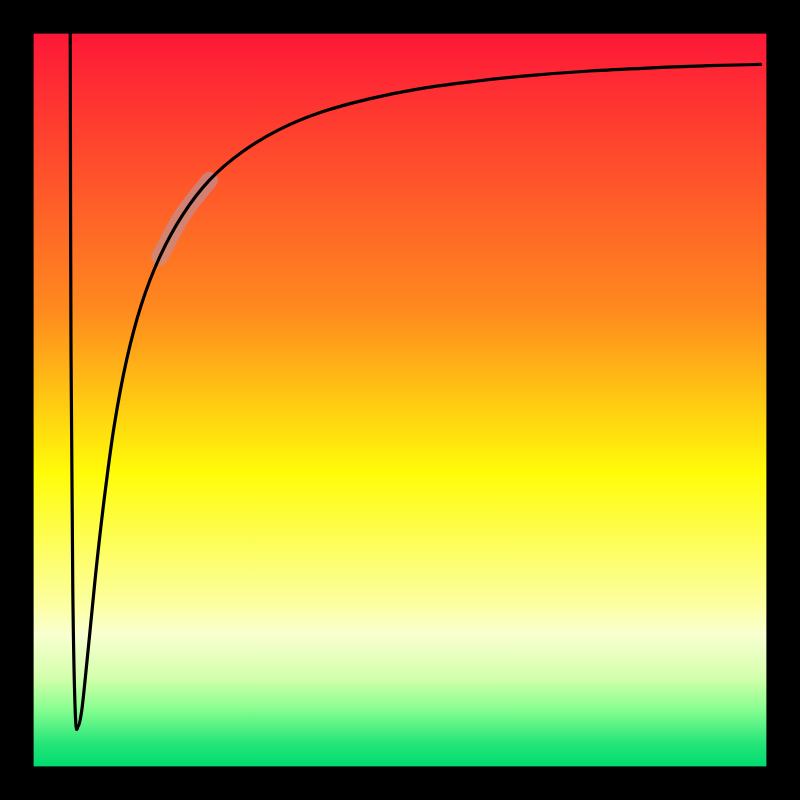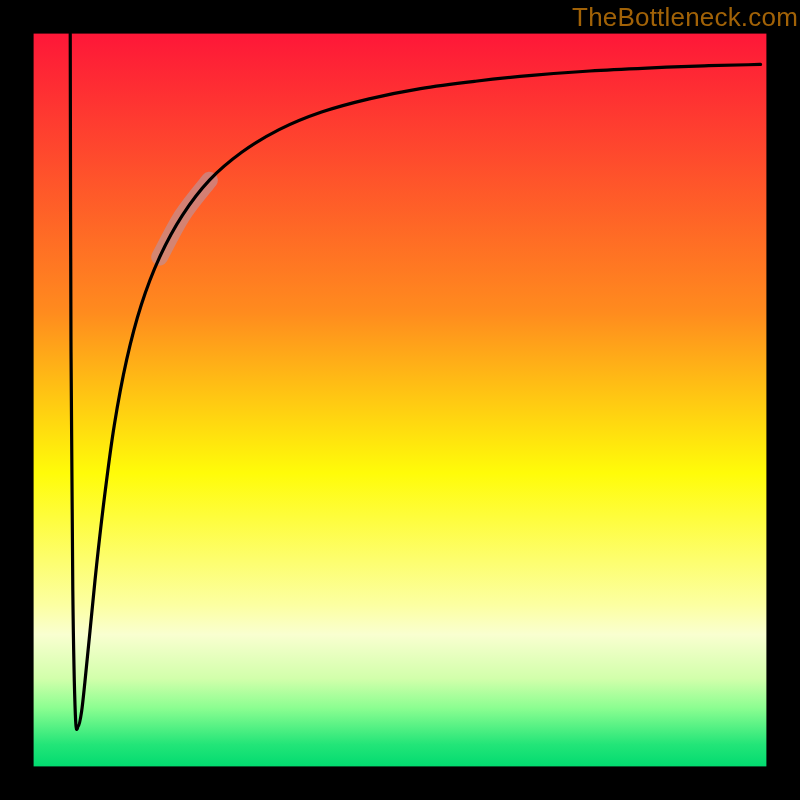--- a/index.html
+++ b/index.html
@@ -12,23 +12,23 @@
     overflow: hidden;
   }
   .stage {
     position: relative;
     width: 800px;
     height: 800px;
   }
   .watermark {
     position: absolute;
     top: 2px;
-    right: 2px;
-    color: #a16207;
-    font-size: 26px;
+    right: 16px;
+    color: #000000;
+    font-size: 30px;
     font-weight: 500;
     letter-spacing: 0.2px;
     user-select: none;
   }
   svg {
     display: block;
   }
 </style>
 </head>
 <body>

